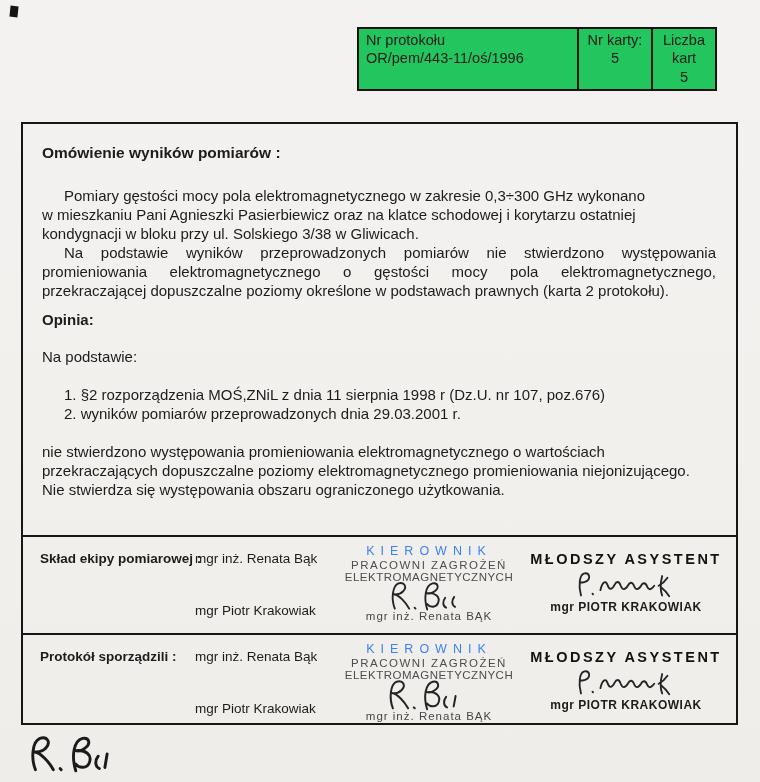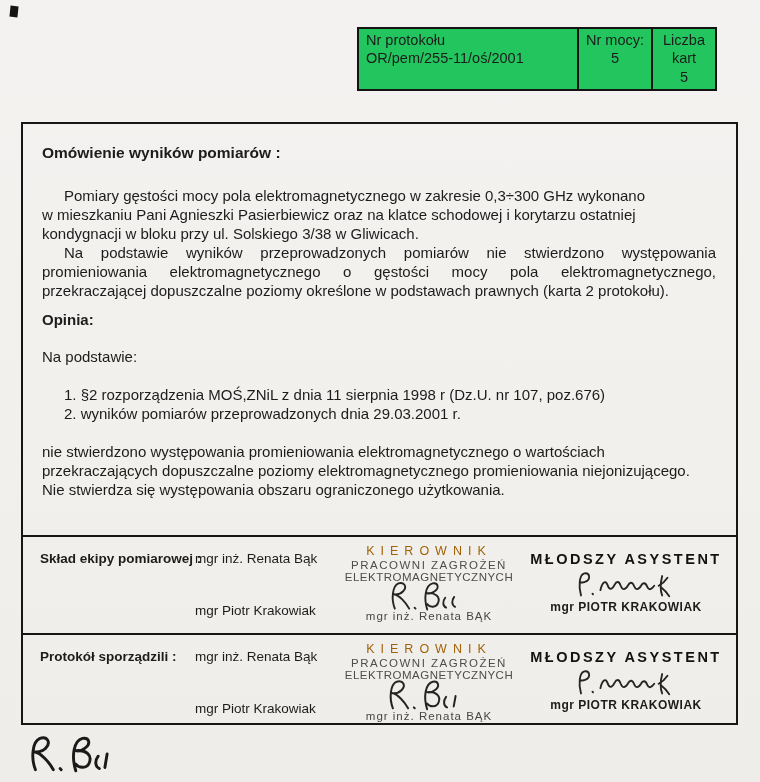--- a/index.html
+++ b/index.html
@@ -55,21 +55,21 @@
     font-size: 13.5px; font-weight: bold;
   }
   .sig-name { position: absolute; left: 172px; font-size: 13.5px; }
   .sig-name.n1 { top: 14px; }
   .sig-name.n2 { top: 66px; }
   
   .stamp {
     position: absolute; left: 308px; top: 7px; width: 196px;
     text-align: center; color: #4d4d4d;
   }
-  .stamp-l1 { font-size: 12.5px; letter-spacing: 6px; color: #a16207; }
+  .stamp-l1 { font-size: 12.5px; letter-spacing: 6px; color: #3b82f6; }
   .stamp-l2 { font-size: 11.5px; letter-spacing: 1.5px; margin-top: 1px; }
   .stamp-l3 { font-size: 11.5px; letter-spacing: 0.5px; }
   .stamp-sig { display: block; margin: -5px auto -4px auto; }
   .stamp-name { font-size: 11.5px; letter-spacing: 1px; color: #474747; }
   
   .right-stamp {
     position: absolute; left: 505px; top: 14px; width: 196px; text-align: center;
   }
   .right-stamp-title { font-size: 14.5px; font-weight: bold; letter-spacing: 2.5px; color: #121212; }
   .right-stamp-sig { display: block; margin: 2px auto 0 auto; }
@@ -79,24 +79,24 @@
   svg.sig.big path { stroke: #1a1a1a; stroke-width: 2.6; }
 </style>
 </head>
 <body>
 
 <div class="corner-mark"></div>
 
 <div class="proto-table">
   <div class="proto-cell c1">
     <div>Nr protokołu</div>
-    <div>OR/pem/255-11/oś/2001</div>
+    <div>OR/pem/443-11/oś/1996</div>
   </div>
   <div class="proto-cell c2">
-    <div>Nr mocy:</div>
+    <div>Nr karty:</div>
     <div>5</div>
   </div>
   <div class="proto-cell c3">
     <div>Liczba kart</div>
     <div>5</div>
   </div>
 </div>
 
 <div class="main-box">
   <div class="body-text">

